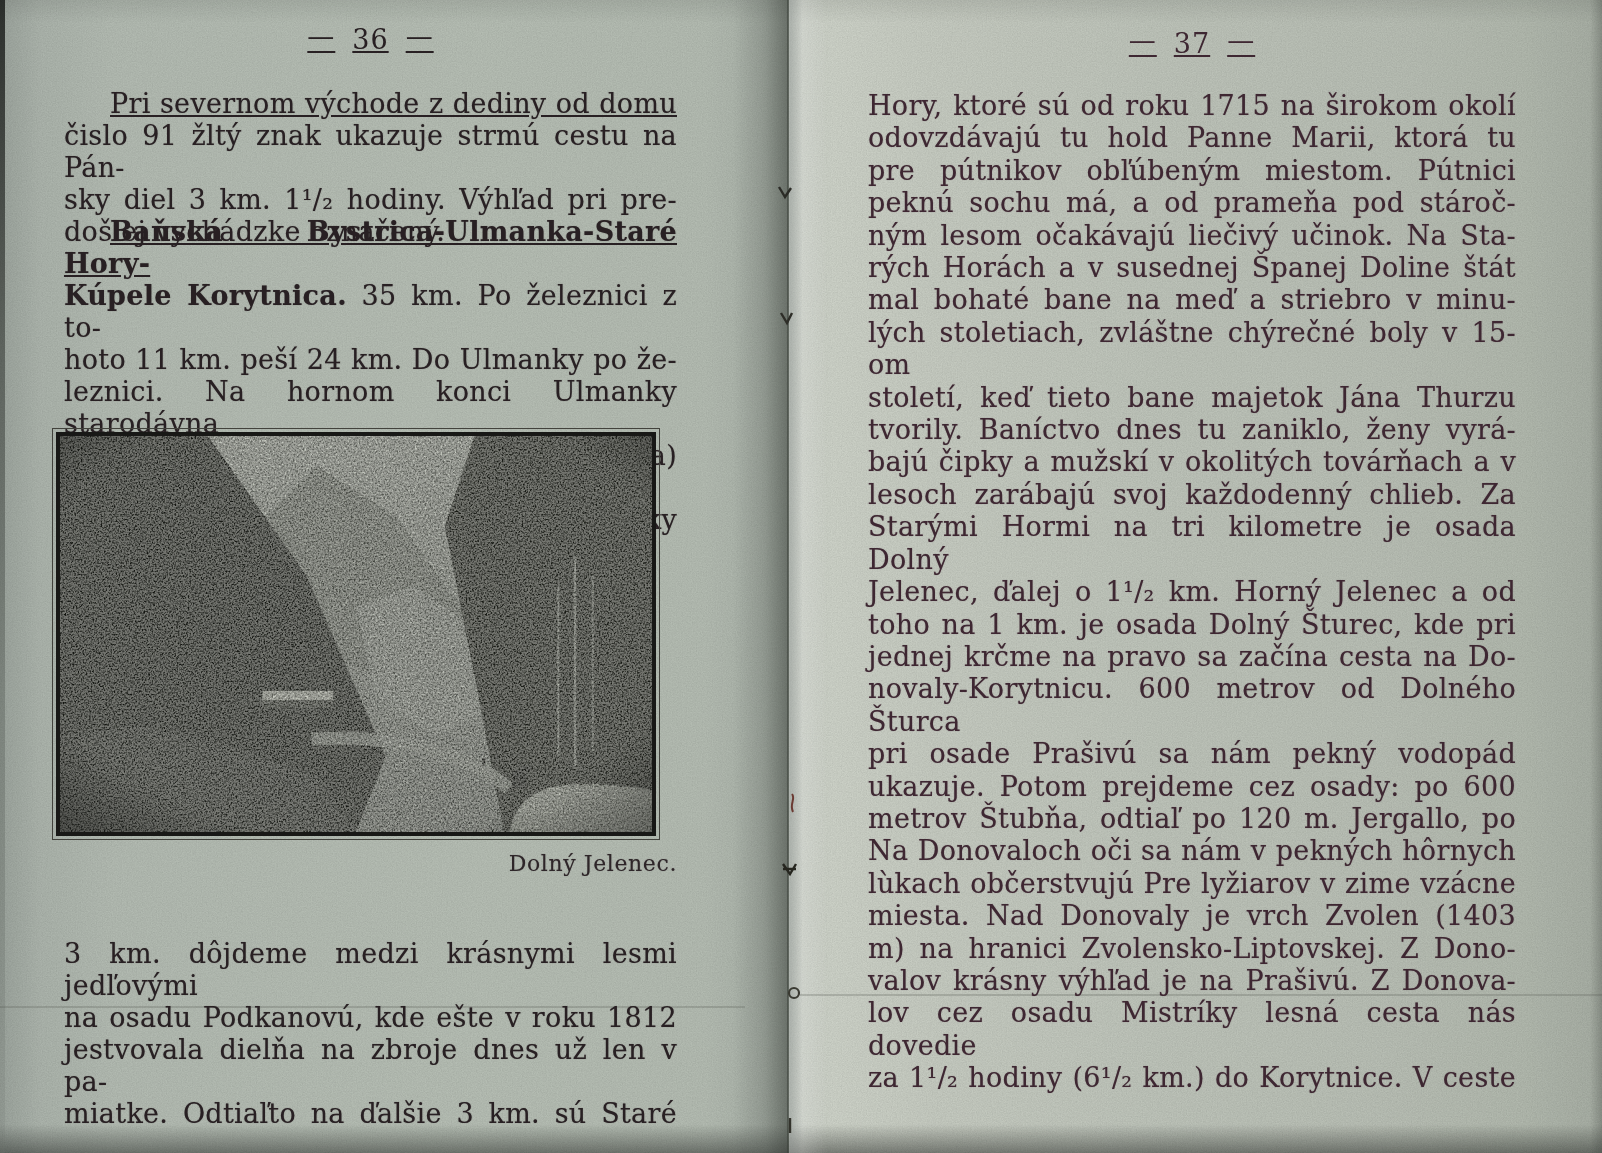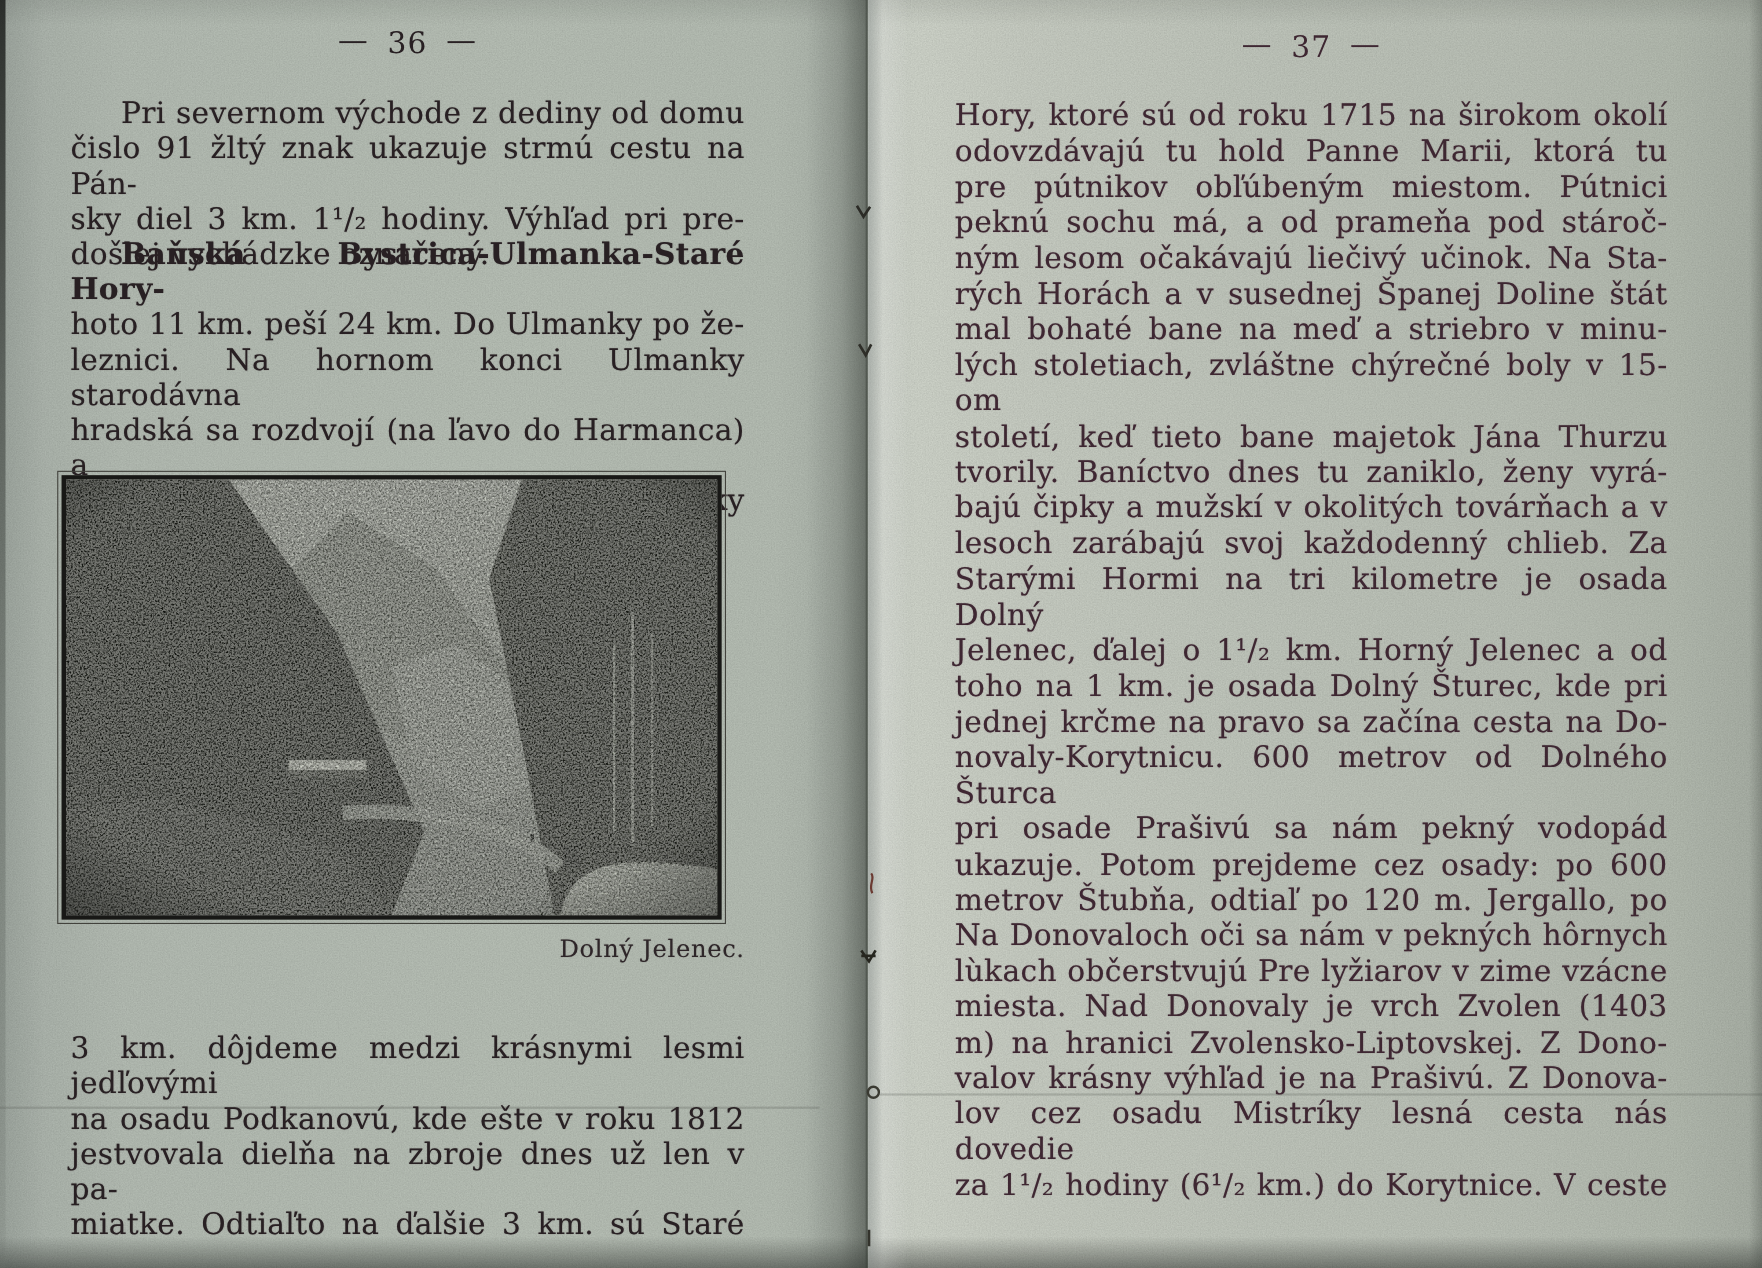--- a/index.html
+++ b/index.html
@@ -26,31 +26,31 @@
     background:linear-gradient(90deg, rgba(255,255,255,.30), rgba(255,255,255,0));}
   .crease{position:absolute;height:2px;z-index:2;background:rgba(92,98,90,.28);}
   .crease-left{left:0;top:1006px;width:745px;}
   .crease-right{left:800px;top:994px;width:802px;}
   .stitch{position:absolute;z-index:4;}
 
   .page{position:absolute;top:0;z-index:5;}
   .page-left{left:64px;width:613px;color:#282023;}
   .page-right{left:868px;width:648px;color:#3e2732;}
 
-  .hdr{position:absolute;width:100%;text-align:center;font-size:27px;letter-spacing:1px;}
+  .hdr{position:absolute;width:100%;text-align:center;font-size:27px;letter-spacing:1px;text-decoration:underline;}
   .hdr .dash{margin:0 17px;position:relative;top:-3px;}
   .page-left .hdr{top:24px;}
   .page-right .hdr{top:28px;}
 
   .para{position:absolute;width:100%;font-size:27px;line-height:32px;letter-spacing:.3px;
         text-shadow:0 0 1px rgba(45,35,38,.45);}
   .page-right .para{line-height:32.4px;text-shadow:0 0 1px rgba(62,39,50,.45);}
   .tline{text-align:justify;text-align-last:justify;white-space:normal;}
   .tline.noj{text-align-last:left;}
-  .tline.ind{text-indent:46px;}
+  .tline.ind{text-indent:46px;text-decoration:underline;}
   .tline b{font-weight:bold;}
 
   .pl-para1{top:88px;}
   .pl-para2{top:216px;}
   .pl-para3{top:938px;}
   .pr-para1{top:90px;}
 
   .photo{position:absolute;left:-8px;top:432px;width:600px;height:404px;box-sizing:border-box;
          border:4px solid #181816;outline:1px solid #42423c;outline-offset:3px;background:#878d83;}
   .photo svg{display:block;width:100%;height:100%;}
@@ -104,20 +104,21 @@
       <span class="dash">—</span><span>36</span><span class="dash">—</span>
     </div>
     <div class="para pl-para1">
         <div class="tline ind">Pri severnom východe z dediny od domu</div>
         <div class="tline">čislo 91 žltý znak ukazuje strmú cestu na Pán-</div>
         <div class="tline">sky diel 3 km. 1¹/₂ hodiny. Výhľad pri pre-</div>
         <div class="tline noj">došlej vychádzke označený.</div>
       </div>
     <div class="para pl-para2">
         <div class="tline ind"><b>Baňská Bystrica-Ulmanka-Staré Hory-</b></div>
+        <div class="tline"><b>Kúpele Korytnica.</b> 35 km. Po železnici z to-</div>
         <div class="tline">hoto 11 km. peší 24 km. Do Ulmanky po že-</div>
         <div class="tline">leznici. Na hornom konci Ulmanky starodávna</div>
         <div class="tline">hradská sa rozdvojí (na ľavo do Harmanca) a</div>
         <div class="tline">na pravo vedie na Staré Hory. Od Ulmanky po</div>
       </div>
 
     <div class="photo">
       <svg viewBox="0 0 600 396" preserveAspectRatio="none">
         <defs>
           <linearGradient id="sky" x1="0" y1="0" x2="0" y2="1">

